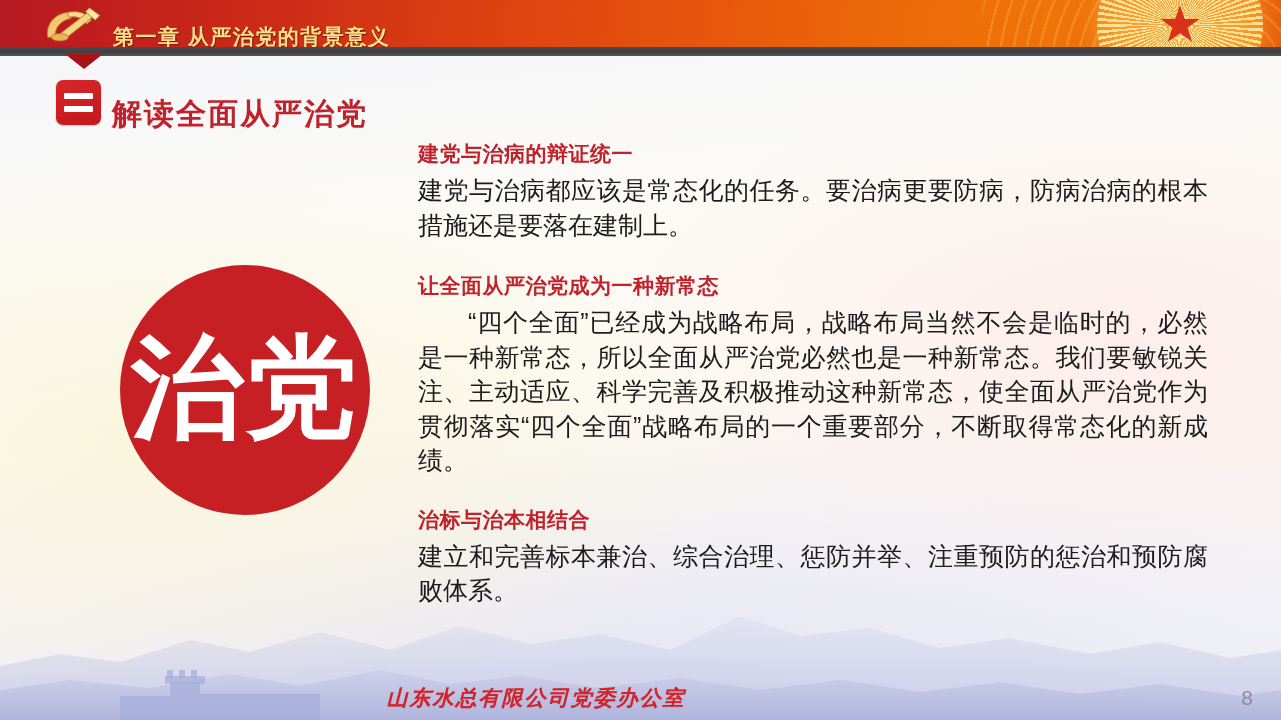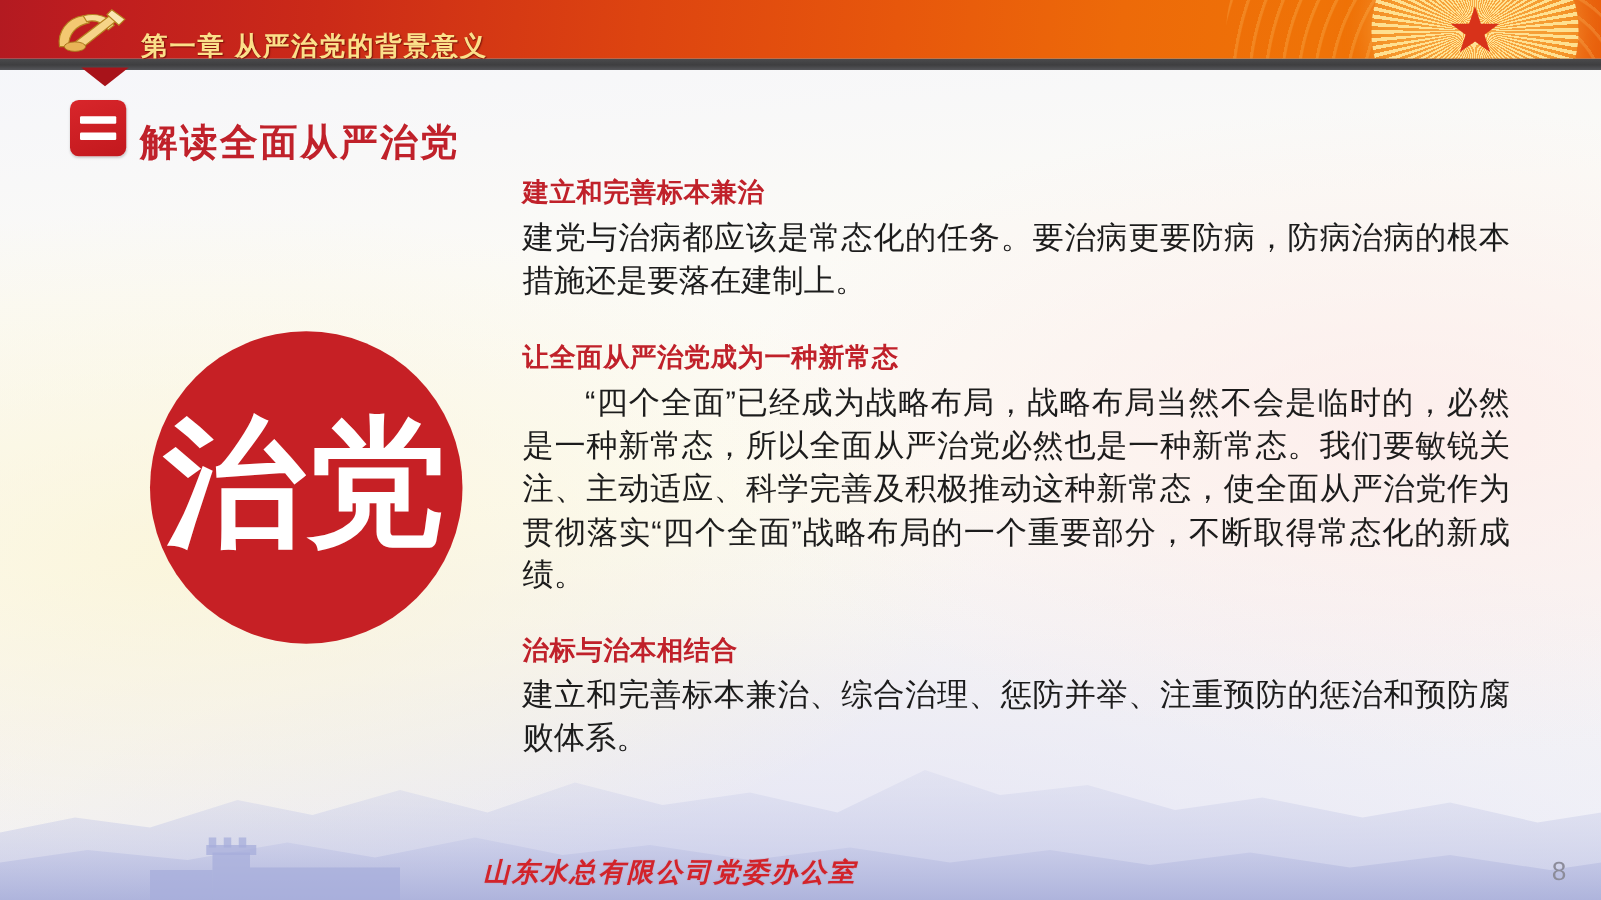--- a/index.html
+++ b/index.html
@@ -107,21 +107,21 @@
     color:#c0212a; letter-spacing:2px;
     white-space:nowrap;
   }
 
   
   .circle-mark {
     position:absolute; left:120px; top:265px;
     width:250px; height:250px;
     border-radius:50%;
     background:#c62025;
-    display:flex; align-items:center; justify-content:center;font-family:Liberation Serif, serif;
+    display:flex; align-items:center; justify-content:center;
   }
   .circle-mark .circle-text {
     color:#ffffff; font-size:112px; font-weight:bold;
     letter-spacing:2px; line-height:1;
     transform:translateY(-2px);
   }
 
   
   .content { position:absolute; left:418px; top:140px; width:790px; }
   .block { margin-bottom:22px; }
@@ -187,21 +187,21 @@
     <div class="section-heading">解读全面从严治党</div>
   </div>
 
   <div class="circle-mark">
     <span class="circle-text">治党</span>
   </div>
 
   <div class="content">
 
     <div class="block b1">
-      <div class="block-title">建立和完善标本兼治</div>
+      <div class="block-title">建党与治病的辩证统一</div>
       <div class="block-body">建党与治病都应该是常态化的任务。要治病更要防病，防病治病的根本措施还是要落在建制上。</div>
     </div>
 
     <div class="block b3">
       <div class="block-title">让全面从严治党成为一种新常态</div>
       <div class="block-body indent">“四个全面”已经成为战略布局，战略布局当然不会是临时的，必然是一种新常态，所以全面从严治党必然也是一种新常态。我们要敏锐关注、主动适应、科学完善及积极推动这种新常态，使全面从严治党作为贯彻落实“四个全面”战略布局的一个重要部分，不断取得常态化的新成绩。</div>
     </div>
 
     <div class="block b2">
       <div class="block-title">治标与治本相结合</div>

